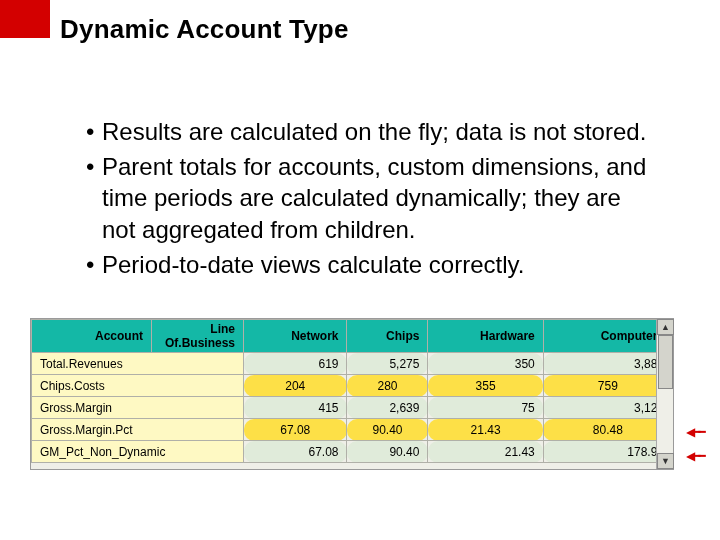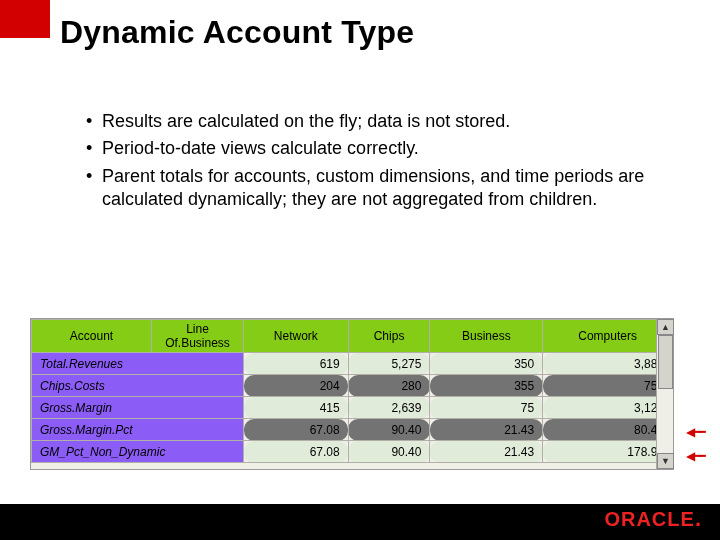--- a/index.html
+++ b/index.html
@@ -1,32 +1,32 @@
 <!DOCTYPE html>
 <html><head>
 <meta charset="utf-8">
 <style>
   * { box-sizing: border-box; margin: 0; padding: 0; }
   html, body { width: 720px; height: 540px; background: #fff; font-family: Arial, Helvetica, sans-serif; color: #000; overflow: hidden; }
   .slide { position: relative; width: 720px; height: 540px; }
   .red-block { position: absolute; left: 0; top: 0; width: 50px; height: 38px; background: #d30000; }
-  .title { position: absolute; left: 60px; top: 14px; font-size: 32px; font-weight: bold; letter-spacing: 0.2px; }
+  .title { position: absolute; left: 60px; top: 14px; font-size: 26px; font-weight: bold; letter-spacing: 0.2px; }
   .body { position: absolute; left: 56px; top: 110px; width: 600px; font-size: 22px; line-height: 1.25; }
   .b1 { margin-bottom: 10px; }
   .dot { color: #d30000; display: inline-block; width: 14px; vertical-align: top; }
-  .sub { margin-left: 30px; font-size: 18px; line-height: 1.3; }
+  .sub { margin-left: 30px; margin-top: 6px; font-size: 24px; line-height: 1.3; }
   .sub li { list-style: none; position: relative; padding-left: 16px; margin-bottom: 4px; }
   .sub li::before { content: "•"; position: absolute; left: 0; top: 0; color: #000; }
   .table-wrap { position: absolute; left: 30px; top: 318px; width: 644px; height: 152px; border: 1px solid #9a9a9a; background: #efefe8; }
   .tbl { width: 100%; border-collapse: collapse; font-family: Verdana, Tahoma, Arial, sans-serif; font-size: 12px; }
   .tbl th, .tbl td { border: 1px solid #b0b0a8; height: 22px; padding: 2px 8px; }
-  .tbl th { background: #84cc16; font-weight: normal; text-align: center; }
+  .tbl th { background: #14b8a6; font-weight: bold; text-align: right; }
   .tbl td.num { text-align: right; background: #e0ebda; border-radius: 10px; }
-  .tbl td.acct { background: #8b5cf6; font-style: italic; }
-  .tbl tr.alt td.num { background: #737373; }
+  .tbl td.acct { background: #fef9c3; }
+  .tbl tr.alt td.num { background: #fde047; text-align: center; }
   .scroll { position: absolute; right: 0; top: 0; width: 17px; height: 100%; background: #e6e6de; border-left: 1px solid #aaa; }
   .scroll .btn { width: 17px; height: 16px; background: #d4d4cc; border: 1px solid #888; display: flex; align-items: center; justify-content: center; font-size: 9px; color: #333; }
   .scroll .track { height: calc(100% - 32px); background: #efefe8; }
   .scroll .thumb { width: 15px; height: 54px; margin: 0 auto; background: #d4d4cc; border: 1px solid #888; }
   .scroll .down { position: absolute; bottom: 0; }
   .arrow { position: absolute; color: #d30000; font-size: 12px; letter-spacing: -2px; }
   .arrow1 { top: 425px; left: 686px; }
   .arrow2 { top: 449px; left: 686px; }
   .footer { position: absolute; bottom: 0; left: 0; width: 720px; height: 36px; background: #000; }
   .oracle { position: absolute; right: 18px; bottom: 8px; font-family: Arial, sans-serif; font-size: 20px; font-weight: bold; color: #e22; letter-spacing: 1px; }
@@ -35,34 +35,34 @@
 </head>
 <body>
 
 <div class="slide">
   <div class="red-block"></div>
   <div class="title">Dynamic Account Type</div>
 
   <div class="body">
     <ul class="sub">
       <li>Results are calculated on the fly; data is not stored.</li>
+      <li>Parent totals for accounts, custom dimensions, and time periods are calculated dynamically; they are not aggregated from children.</li>
       <li>Period-to-date views calculate correctly.</li>
-      <li>Parent totals for accounts, custom dimensions, and time periods are calculated dynamically; they are not aggregated from children.</li>
     </ul>
   </div>
 
   <div class="table-wrap">
     <table class="tbl">
       <tbody>
           <tr>
         <th style="width:120px;">Account</th>
         <th style="width:92px;">Line Of.Business</th>
         <th>Network</th>
         <th>Chips</th>
-        <th>Business</th>
+        <th>Hardware</th>
         <th>Computers</th>
       </tr>
       <tr>
         <td class="acct" colspan="2">Total.Revenues</td>
         <td class="num">619</td>
         <td class="num">5,275</td>
         <td class="num">350</td>
         <td class="num">3,888</td>
       </tr>
       <tr class="alt">
@@ -100,18 +100,13 @@
       <div class="track">
         <div class="thumb"></div>
       </div>
       <div class="btn down">▼</div>
     </div>
   </div>
 
   <div class="arrow arrow1">◀━━</div>
   <div class="arrow arrow2">◀━━</div>
 
-  <div class="footer">
-    <span class="oracle">
-      <span>ORACLE</span><span class="dot2">.</span>
-    </span>
-  </div>
 </div>
 
 </body></html>

